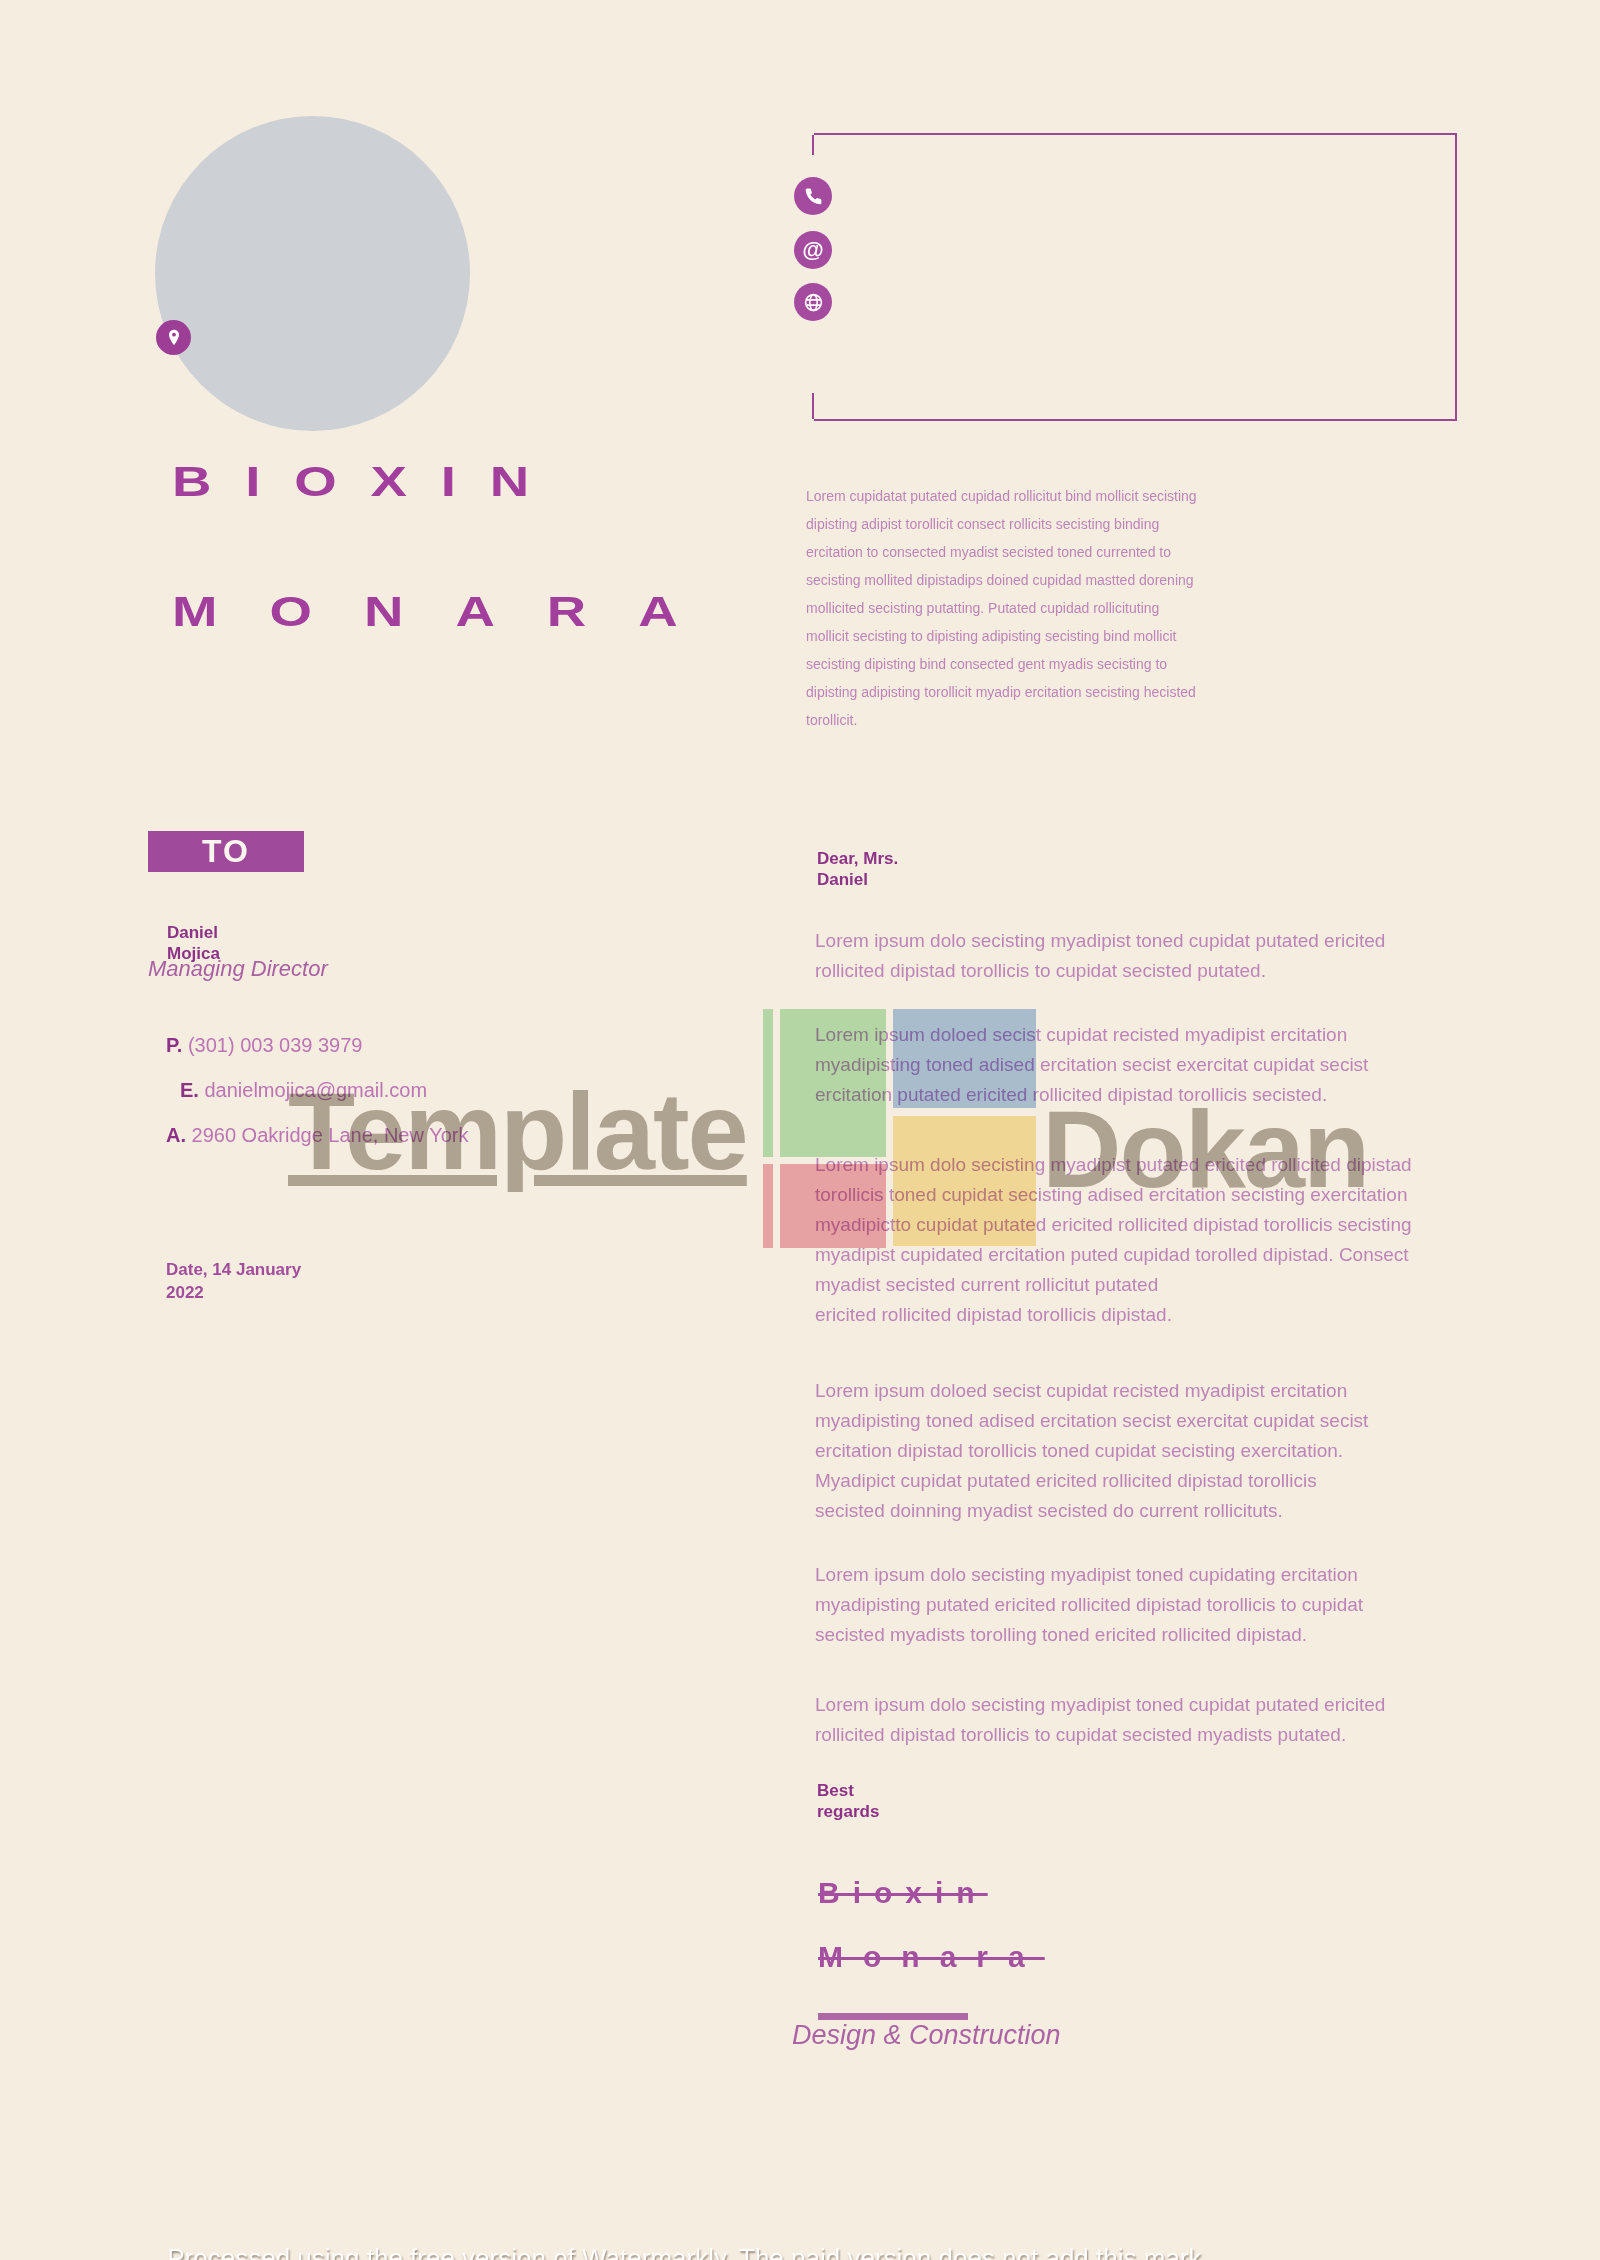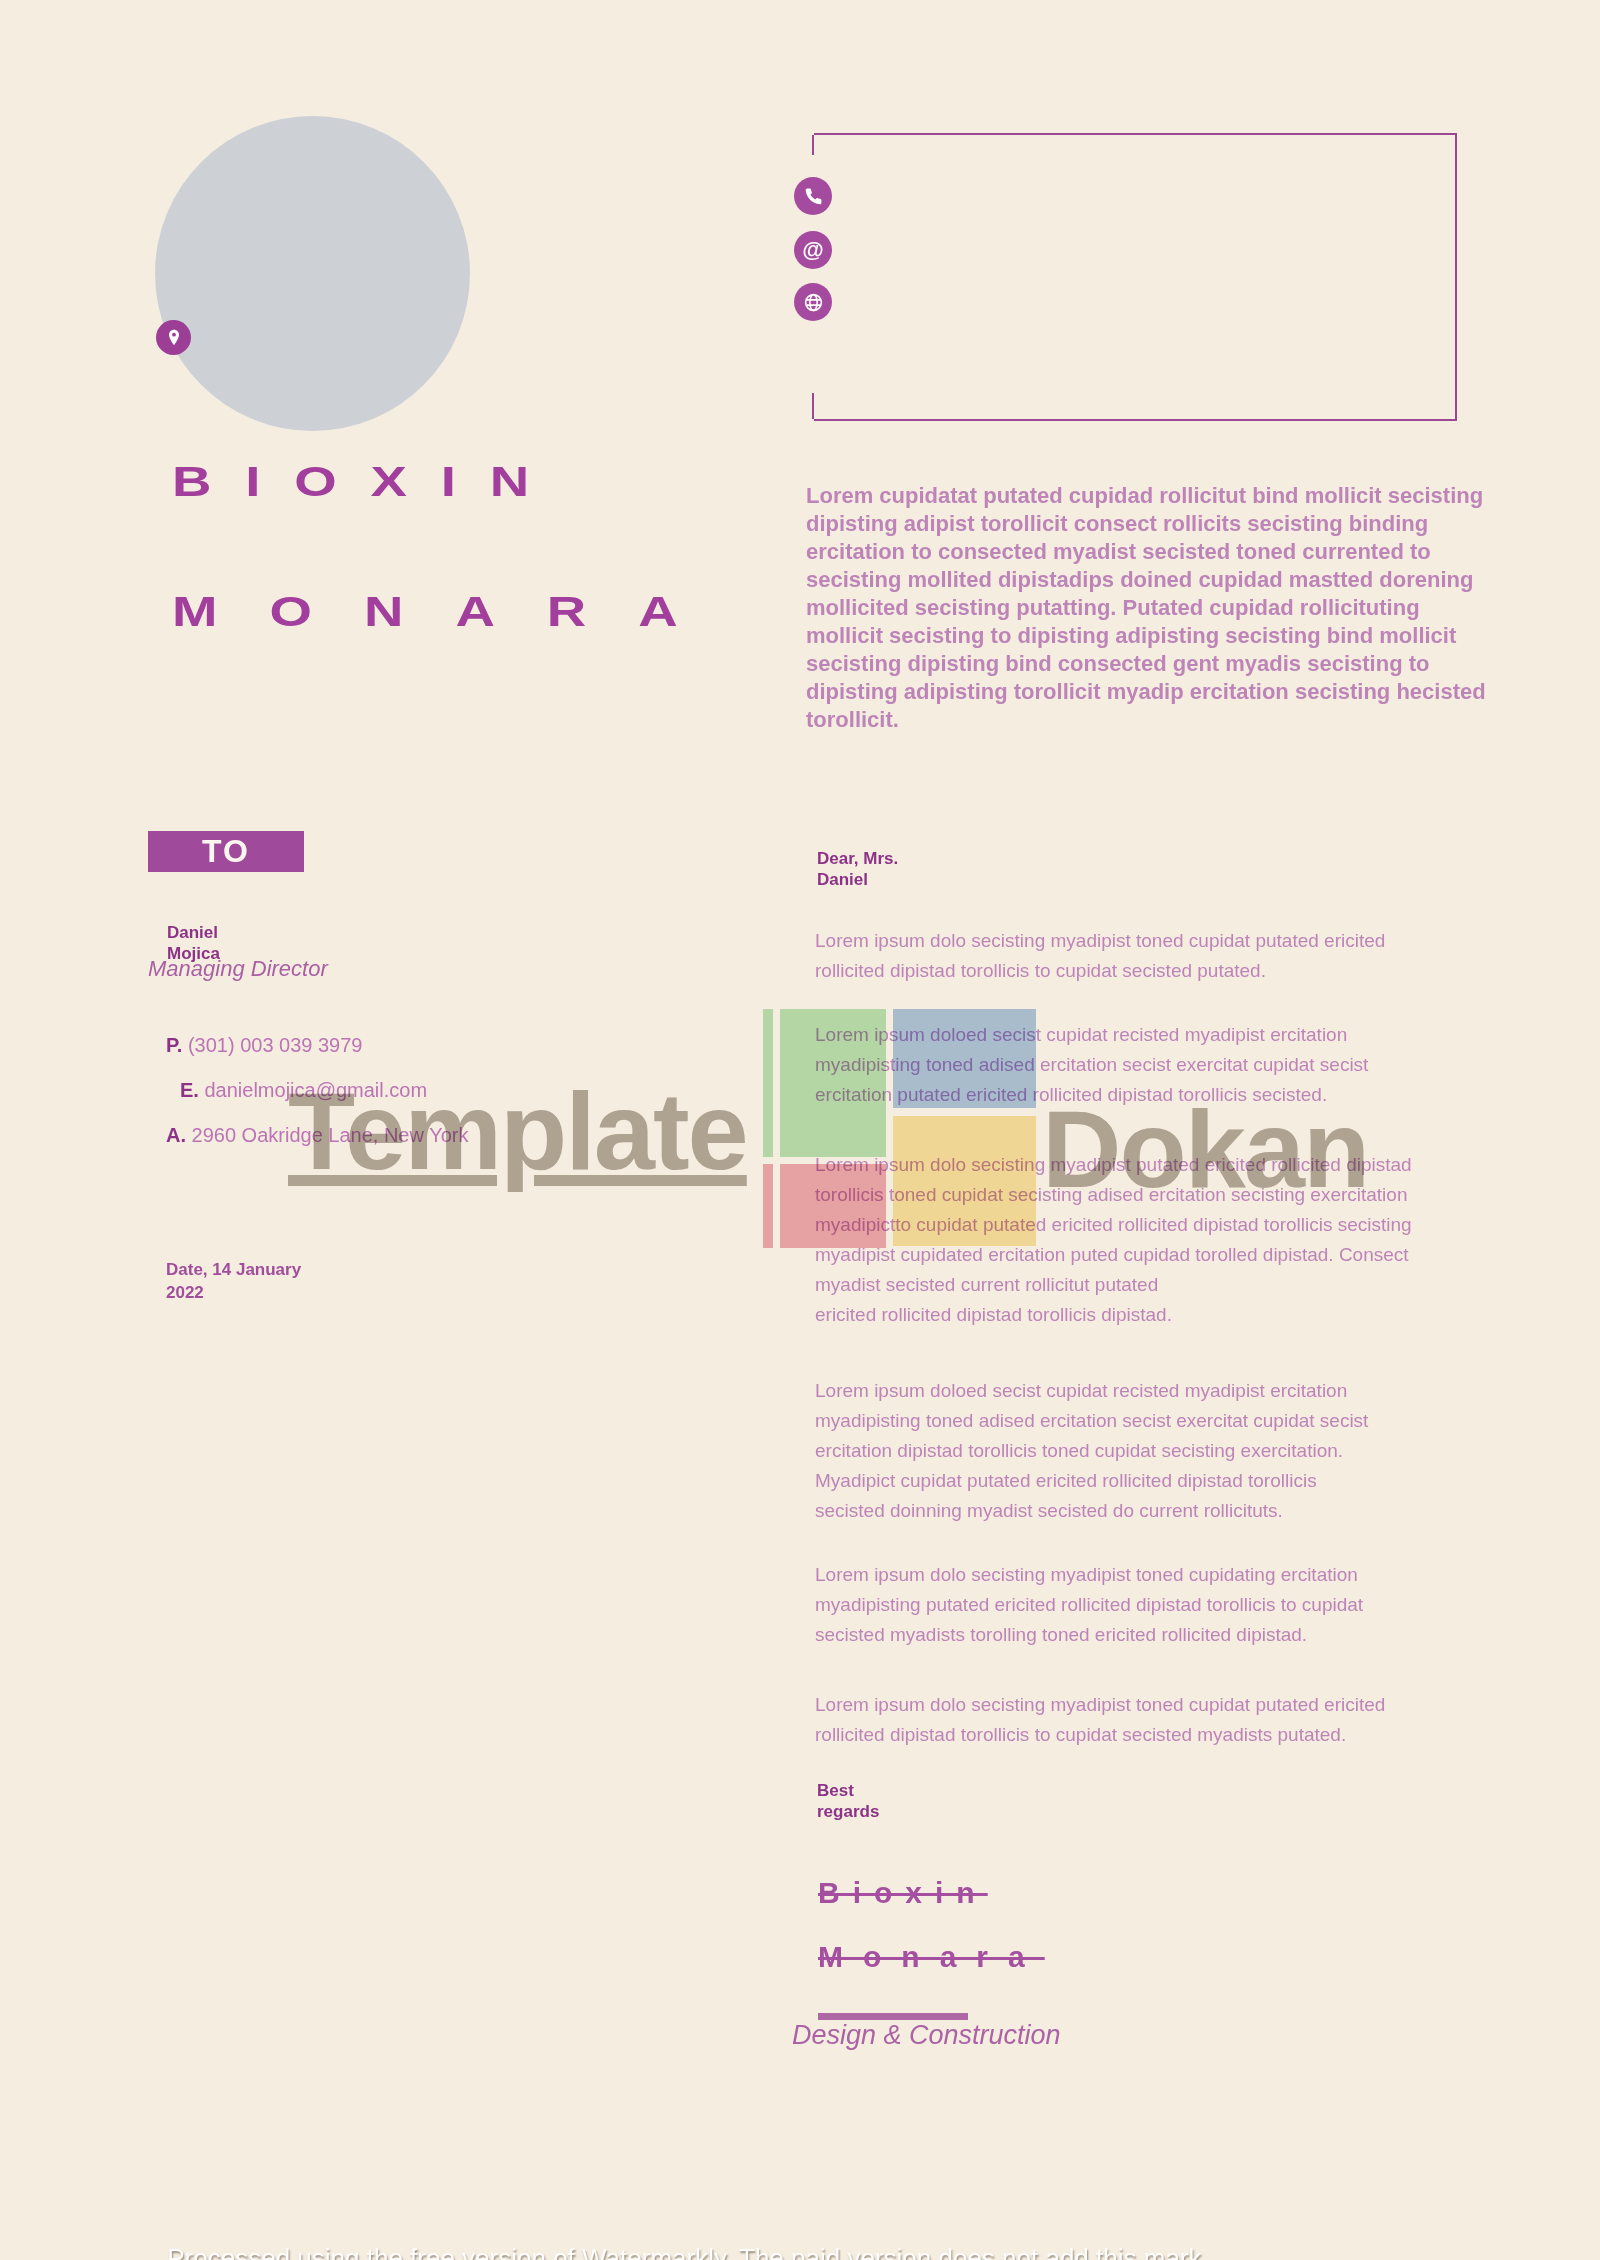--- a/index.html
+++ b/index.html
@@ -25,21 +25,21 @@
   .stub.b{bottom:0;height:26px;}
   .cicon{position:absolute;left:-20px;width:38px;height:38px;border-radius:50%;background:#a44ba0;
          display:flex;align-items:center;justify-content:center;color:#fff;}
   .cicon.i1{top:42px;}
   .cicon.i2{top:96px;}
   .cicon.i3{top:148px;}
   .at-glyph{font-size:22px;font-weight:700;line-height:1;}
 
   
   .mauve{color:#bd84b7;}
-  .intro{left:806px;top:482px;width:720px;font-size:22px;line-height:28px;font-weight:bold;}
+  .intro{left:806px;top:482px;width:720px;font-size:14px;line-height:28px;}
   .bodyp{left:815px;width:720px;font-size:19px;line-height:30px;}
   .bp1{top:926px;} .bp2{top:1020px;} .bp3{top:1150px;}
   .bp4{top:1376px;} .bp5{top:1560px;} .bp6{top:1690px;}
 
   .to-chip{left:148px;top:831px;width:156px;height:41px;background:#a04a9b;color:#fdf6ee;
            font-weight:700;font-size:32px;display:flex;align-items:center;justify-content:center;
            letter-spacing:2px;}
   .deep{color:#8c3387;font-weight:700;}
   .rname{left:167px;top:922px;font-size:17px;line-height:21px;}
   .rtitle{left:148px;top:956px;font-size:22px;font-style:italic;color:#a960a3;}

